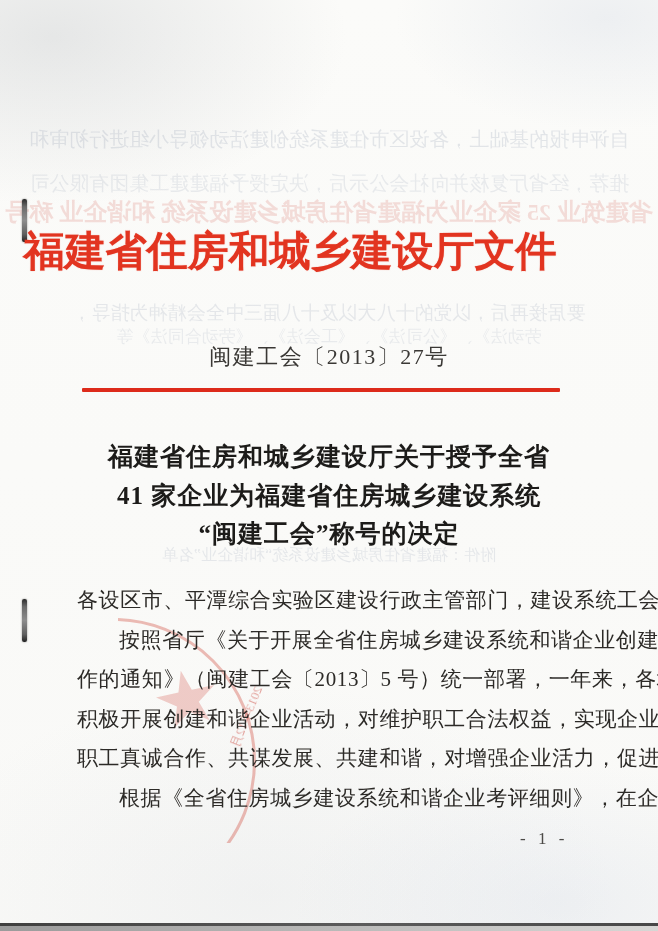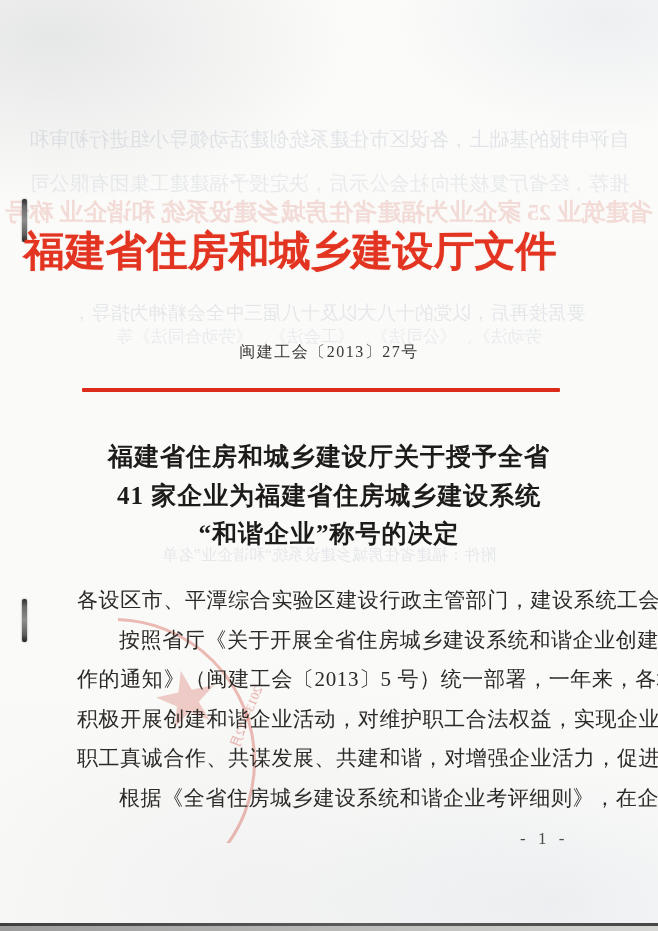--- a/index.html
+++ b/index.html
@@ -32,21 +32,21 @@
   }
   
   .red-head{
     position:absolute;top:222px;left:0;width:580px;text-align:center;
     font-size:41px;font-weight:bold;letter-spacing:0px;line-height:58px;
     color:#e23420;text-shadow:0 0 1px rgba(226,52,32,.55);
     white-space:nowrap;
   }
   .doc-number{
     position:absolute;top:342px;left:0;width:658px;text-align:center;
-    font-size:16px;color:#3a3835;letter-spacing:1.5px;
+    font-size:22px;color:#3a3835;letter-spacing:1.5px;
   }
   .red-rule{
     position:absolute;top:388px;left:82px;width:478px;height:4px;
     background:#dd2b1b;border-radius:1px;
   }
   
   .doc-title{
     position:absolute;top:438px;left:0;width:658px;text-align:center;
     font-size:25px;font-weight:bold;color:#1c1b19;line-height:38.5px;
     letter-spacing:1px;
@@ -106,21 +106,21 @@
 
   <div class="red-head">福建省住房和城乡建设厅文件</div>
 
   <div class="doc-number">闽建工会〔2013〕27号</div>
 
   <div class="red-rule"></div>
 
   <div class="doc-title">
     <div>福建省住房和城乡建设厅关于授予全省</div>
     <div>41 家企业为福建省住房城乡建设系统</div>
-    <div>“和谐企业”称号的决定</div>
+    <div>“闽建工会”称号的决定</div>
   </div>
 
   <div class="seal-clip">
     <div class="seal-ring"></div>
     <div class="seal-star"></div>
     <div class="seal-date">2013年12月</div>
   </div>
 
   <div class="body-block">
     <div class="body-line">各设区市、平潭综合实验区建设行政主管部门，建设系统工会：</div>

